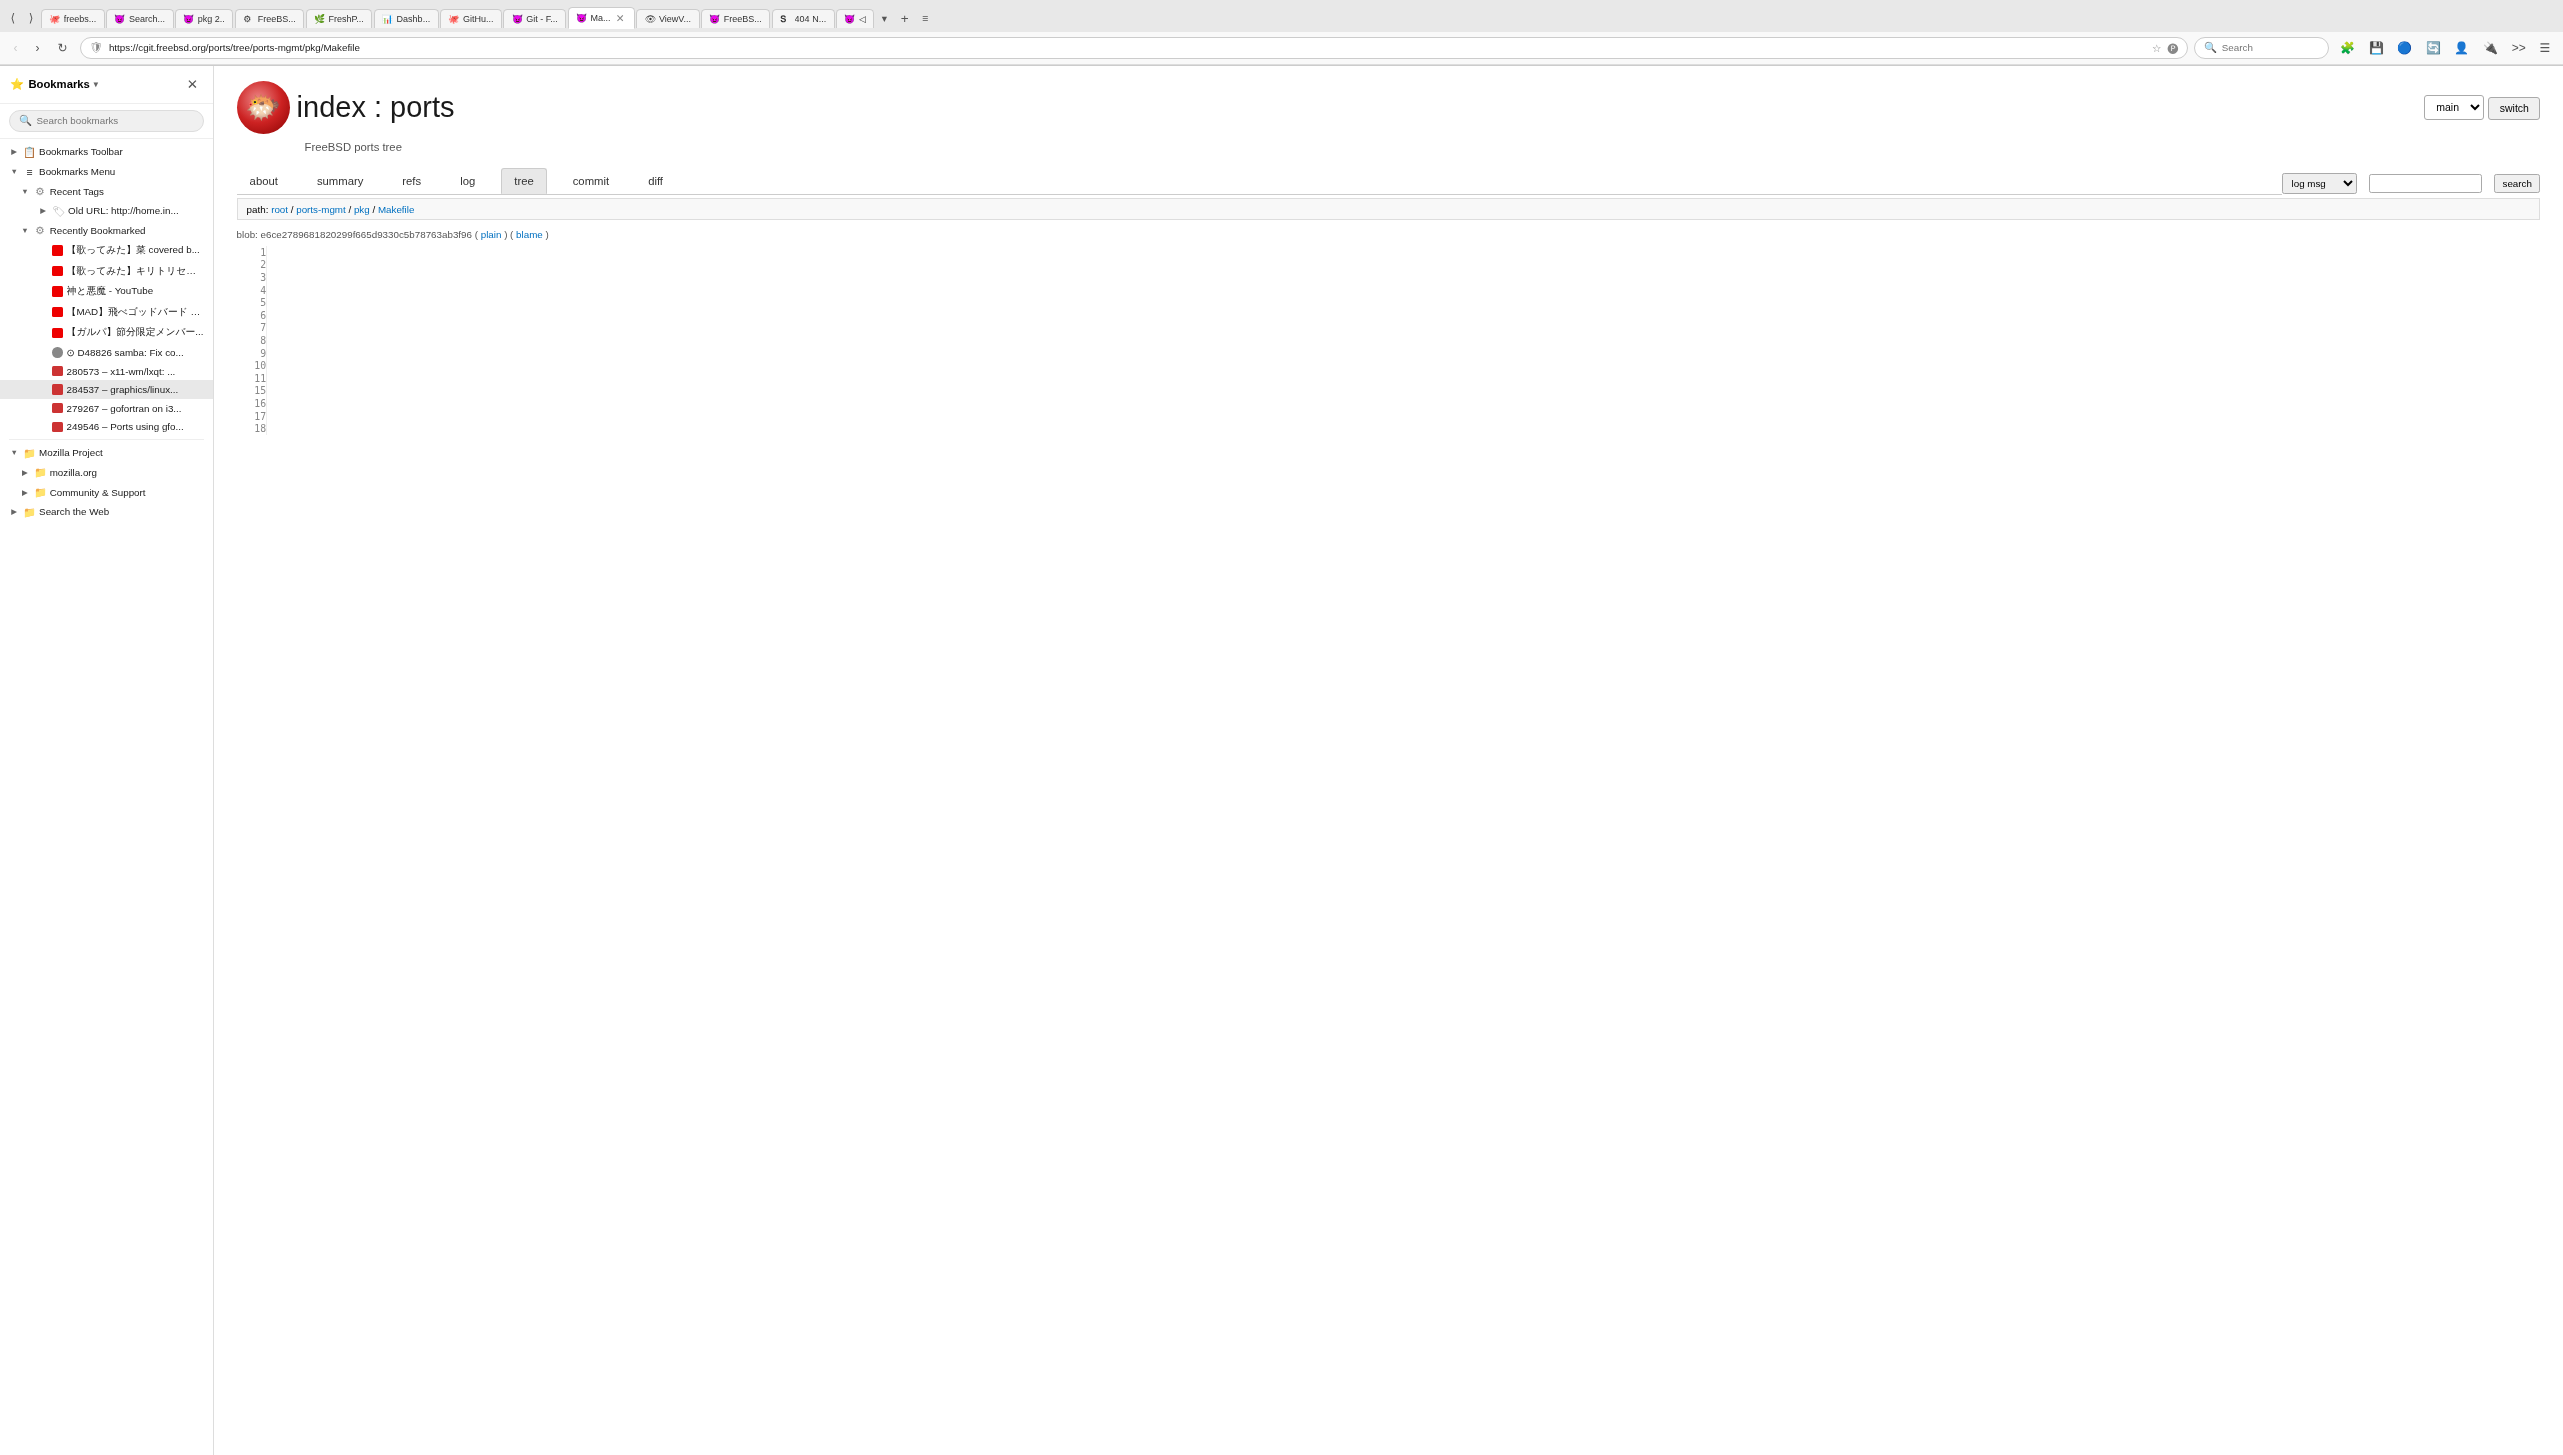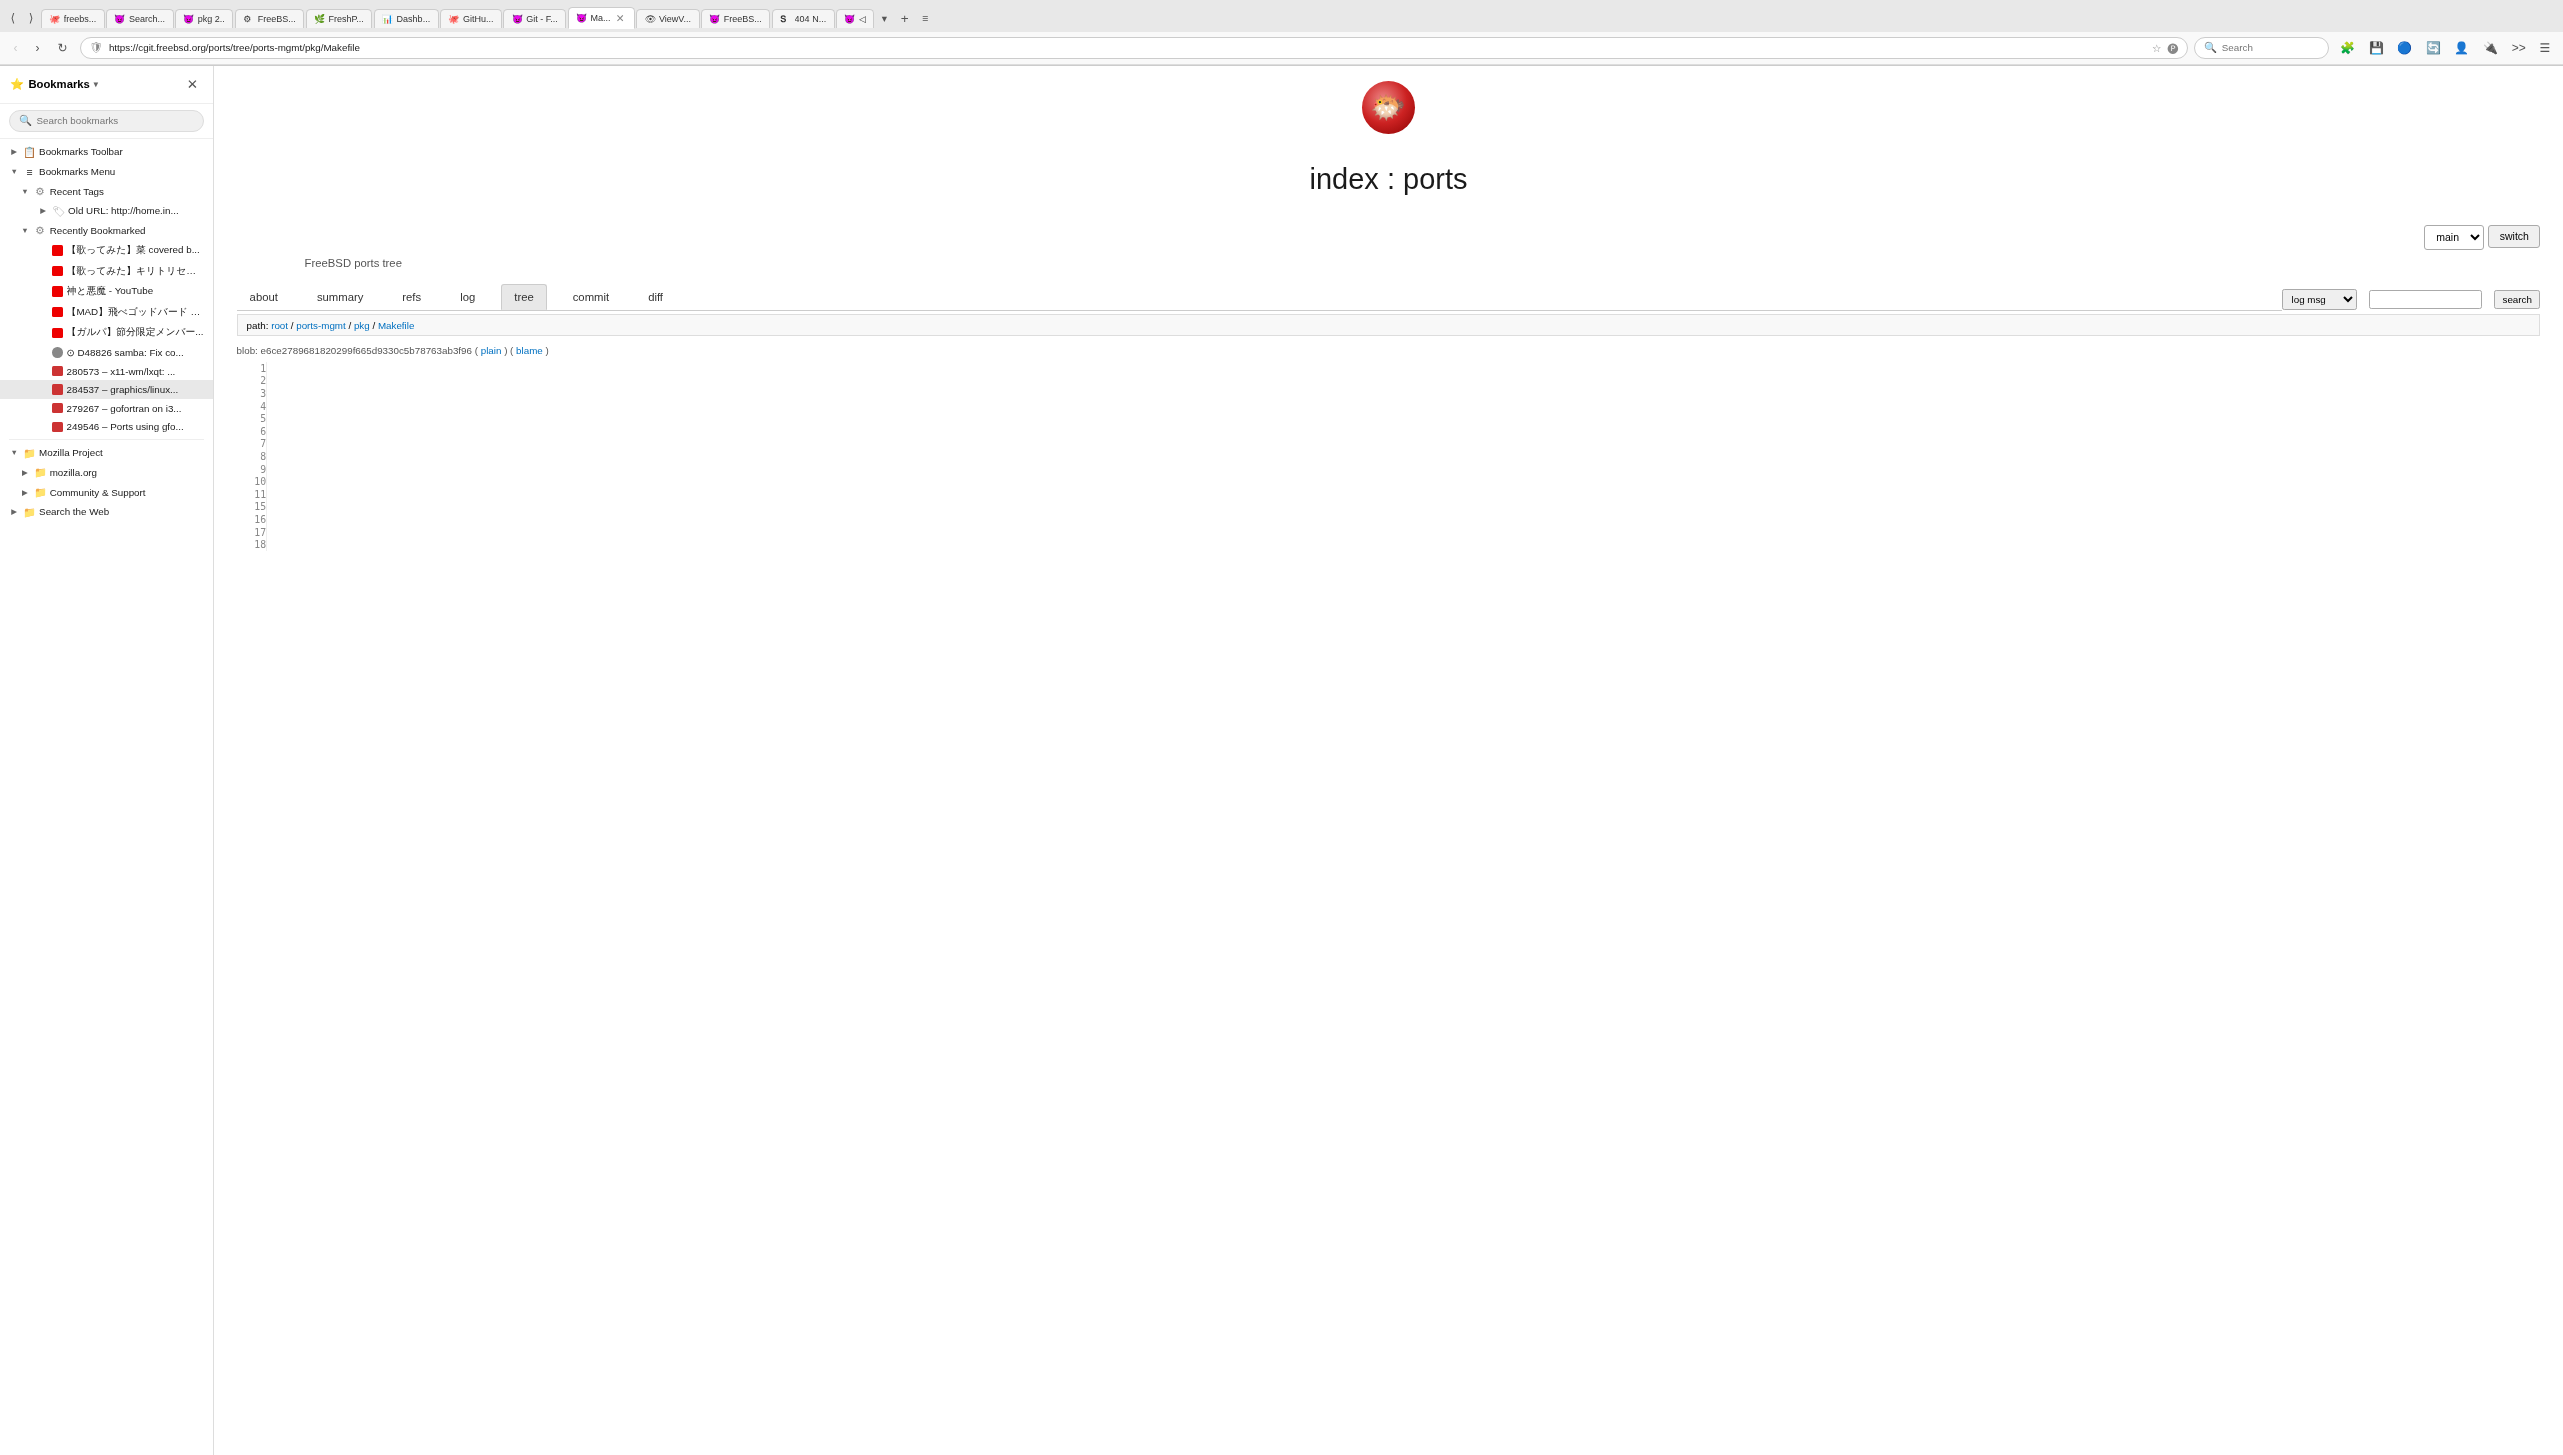--- a/index.html
+++ b/index.html
@@ -55,25 +55,25 @@
     .bm-favicon.yt { background: #e00; }
     .bm-favicon.gear { background: #888; border-radius: 50%; }
     .bm-favicon.fb { background: #c33; }
     .sidebar-separator { border-top: 0.8px solid #eee; margin: 3px 9px; }
 
     
     .page-content { flex: 1; overflow-y: auto; background: #fff; padding: 0; }
     .cgit-content { padding: 15px 22.6px; }
 
     
-    .repo-header { display: flex; align-items: center; gap: 29px; margin-bottom: 7.5px; flex-direction: column; }
+    .repo-header { display: flex; align-items: center; gap: 7px; margin-bottom: 7.5px; }
     .repo-logo-img { width: 53px; height: 53px; border-radius: 50%; background: radial-gradient(circle at 40% 35%, #e88, #c22, #800); display: flex; align-items: center; justify-content: center; position: relative; }
     .repo-logo-img::before { content: '🐡'; font-size: 29px; }
     .repo-title { font-size: 29px; color: #1a1a1a; font-weight: normal; }
-    .switch-area { margin-left: auto; display: flex; align-items: flex-start; gap: 4.5px; }
+    .switch-area { margin-left: auto; display: flex; align-items: flex-end; gap: 4.5px; }
     .branch-select { padding: 4.5px 7.5px; border: 0.8px solid #aaa; border-radius: 3px; font-size: 10.5px; background: #fff; }
     .switch-btn { padding: 4.5px 10.5px; border: 0.8px solid #aaa; border-radius: 3px; background: #f0f0f0; cursor: pointer; font-size: 10.5px; }
     .repo-desc { color: #555; font-size: 11.3px; margin-top: 3px; margin-left: 68px; margin-bottom: 15px; }
 
     
     .cgit-nav { display: flex; gap: 13px; border-bottom: 1.5px solid #ccc; margin-bottom: 0; }
     .cgit-nav-item { padding: 6px 12px; cursor: pointer; font-size: 11.3px; color: #333; text-decoration: none; border: 0.8px solid transparent; }
     .cgit-nav-item.active { background: #e8e8e8; border: 0.8px solid #ccc; border-bottom: 0.8px solid #e8e8e8; border-radius: 3px 3px 0 0; font-weight: normal; }
 
     

